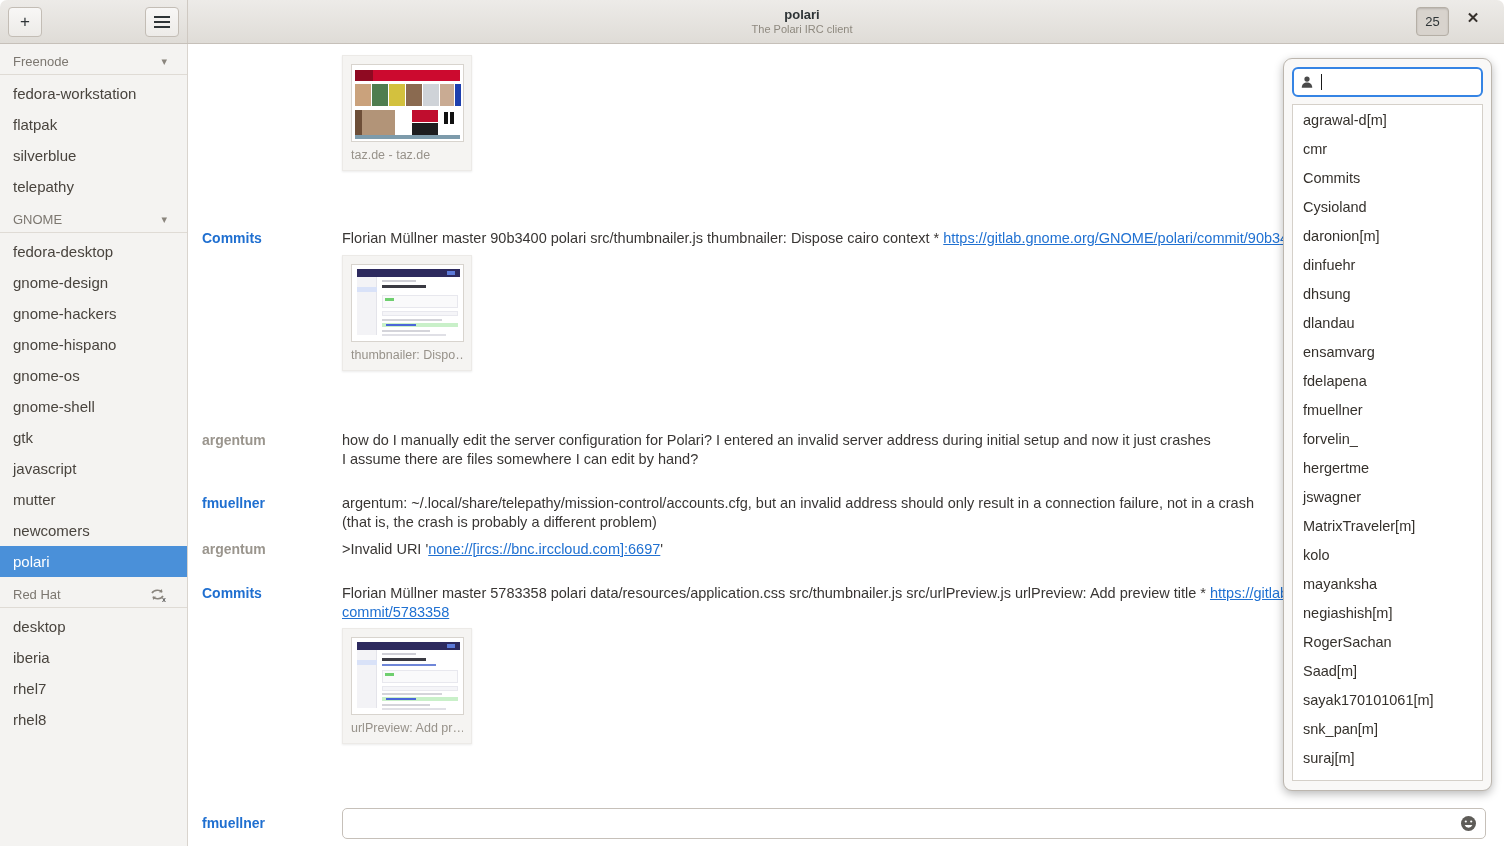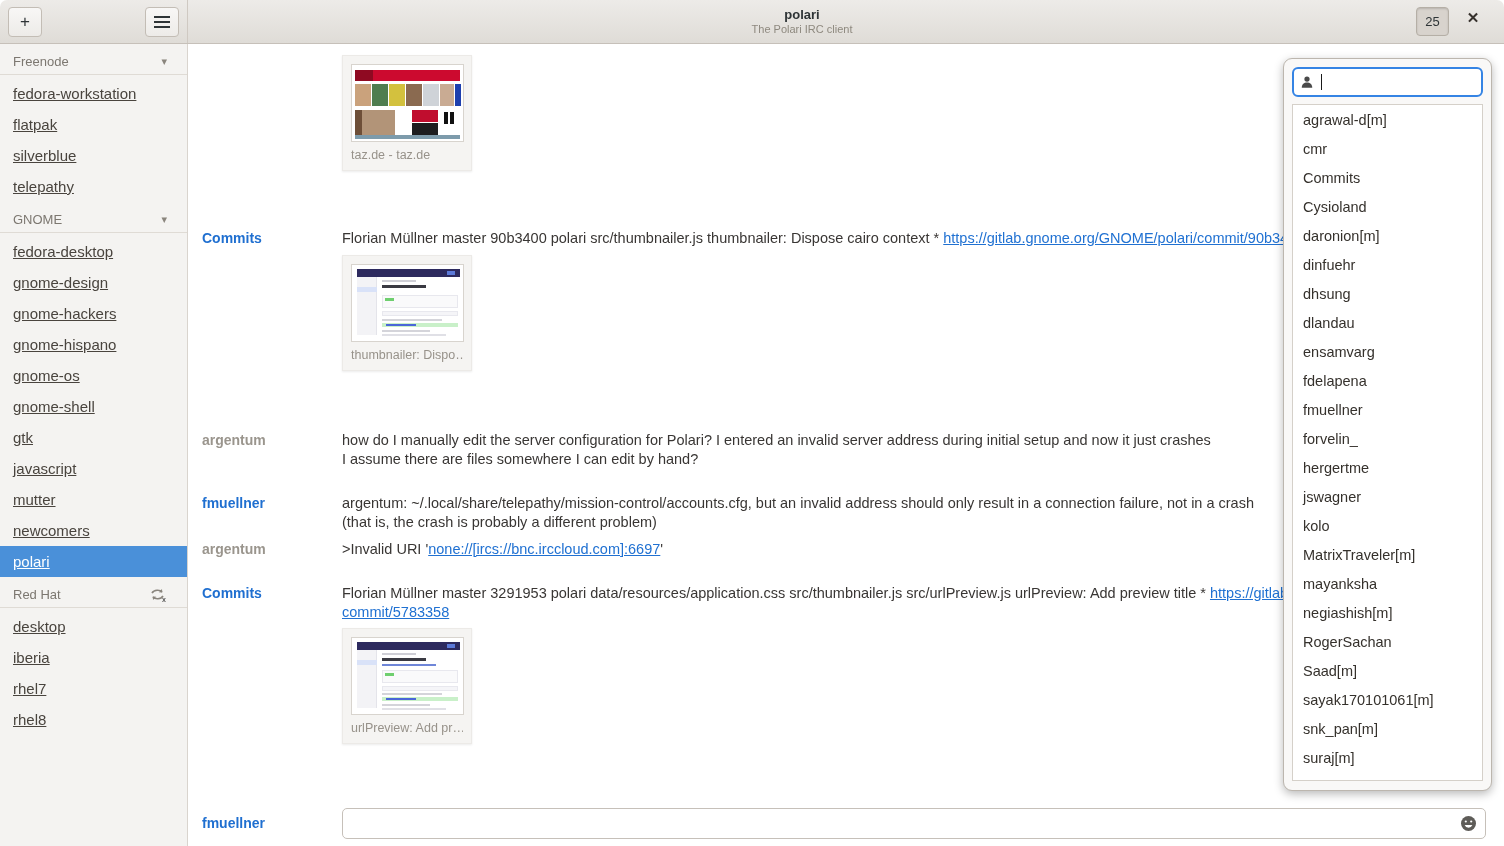--- a/index.html
+++ b/index.html
@@ -51,21 +51,21 @@
   }
   .section-header {
     display:flex; align-items:center; justify-content:space-between;
     padding:10px 20px 5px 13px; font-size:13px; color:#7c7770;
     border-bottom:1px solid #dfdbd5; margin-bottom:3px; cursor:pointer;
   }
   .expander { font-size:11px; color:#8a857d; }
   .channel-list { list-style:none; }
   .channel {
     padding:7px 0 7px 13px; font-size:15px; color:#49443e; cursor:pointer;
-    white-space:nowrap; overflow:hidden;text-decoration:underline;
+    white-space:nowrap; overflow:hidden;
   }
   .channel.selected { background:#4a90d9; color:#ffffff; }
   .reconnect-icon { width:17px; height:14px; }
 
   
   .chat-scroll {
     position:absolute; top:44px; left:188px; right:0; bottom:46px;
     overflow:hidden; background:#fff; z-index:1;
   }
   .msg-row { display:flex; align-items:flex-start; }
@@ -334,21 +334,21 @@
   <div class="msg-row mt-group8">
     <div class="nick">argentum</div>
     <div class="msg-body">
       <div class="line"><span>&gt;Invalid URI '</span><a>none://[ircs://bnc.irccloud.com]:6697</a><span>'</span></div>
     </div>
   </div>
 
   <div class="msg-row mt-group25">
     <div class="nick blue">Commits</div>
     <div class="msg-body">
-      <div class="line"><span>Florian Müllner master 3291953 polari data/resources/application.css src/thumbnailer.js src/urlPreview.js urlPreview: Add preview title * </span><a>https://gitlab.gnome.org/GNOME/polari/</a></div>
+      <div class="line"><span>Florian Müllner master 5783358 polari data/resources/application.css src/thumbnailer.js src/urlPreview.js urlPreview: Add preview title * </span><a>https://gitlab.gnome.org/GNOME/polari/</a></div>
       <div class="line"><a>commit/5783358</a></div>
     </div>
   </div>
 
   <div class="msg-row mt-thumb6">
     <div class="nick"></div>
     <div class="msg-body">
       <div class="thumb-card">
         <div class="thumb-img">
           <div class="b gl-top"></div>
@@ -407,22 +407,22 @@
       <li class="user-item">daronion[m]</li>
       <li class="user-item">dinfuehr</li>
       <li class="user-item">dhsung</li>
       <li class="user-item">dlandau</li>
       <li class="user-item">ensamvarg</li>
       <li class="user-item">fdelapena</li>
       <li class="user-item">fmuellner</li>
       <li class="user-item">forvelin_</li>
       <li class="user-item">hergertme</li>
       <li class="user-item">jswagner</li>
+      <li class="user-item">MatrixTraveler[m]</li>
       <li class="user-item">kolo</li>
-      <li class="user-item">MatrixTraveler[m]</li>
       <li class="user-item">mayanksha</li>
       <li class="user-item">negiashish[m]</li>
       <li class="user-item">RogerSachan</li>
       <li class="user-item">Saad[m]</li>
       <li class="user-item">sayak170101061[m]</li>
       <li class="user-item">snk_pan[m]</li>
       <li class="user-item">suraj[m]</li>
     </ul>
 </div>
 

